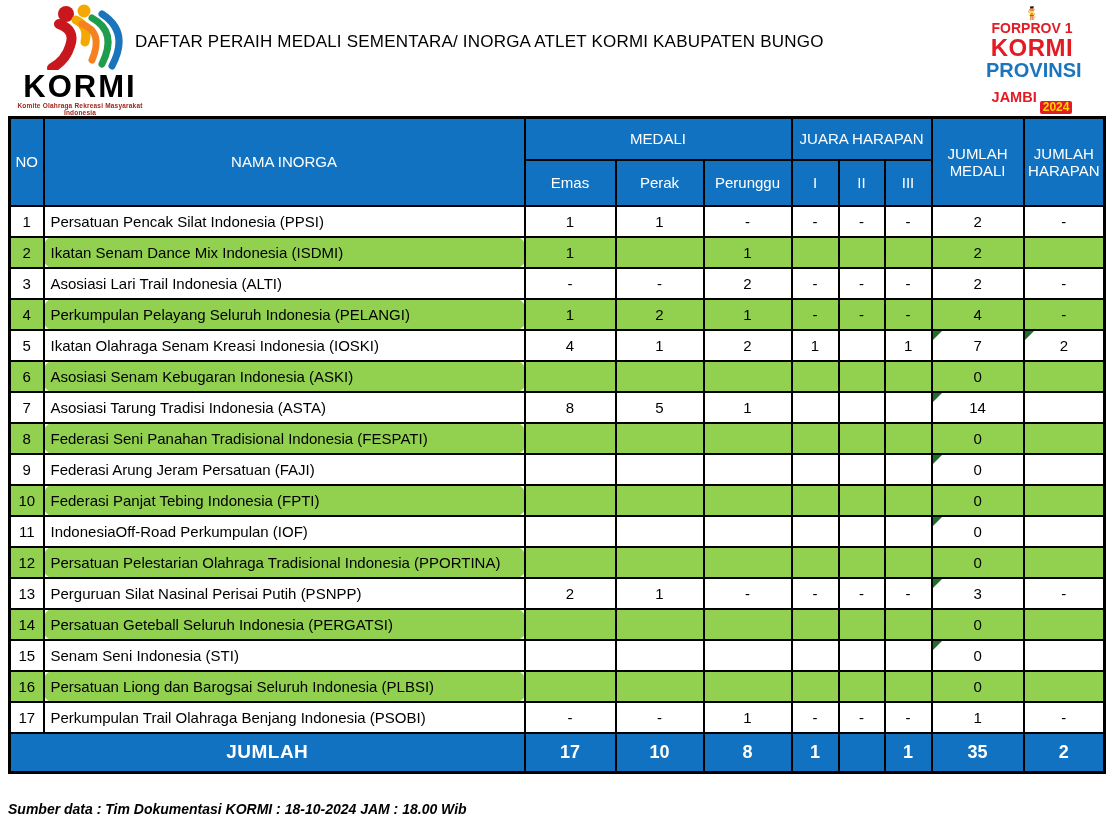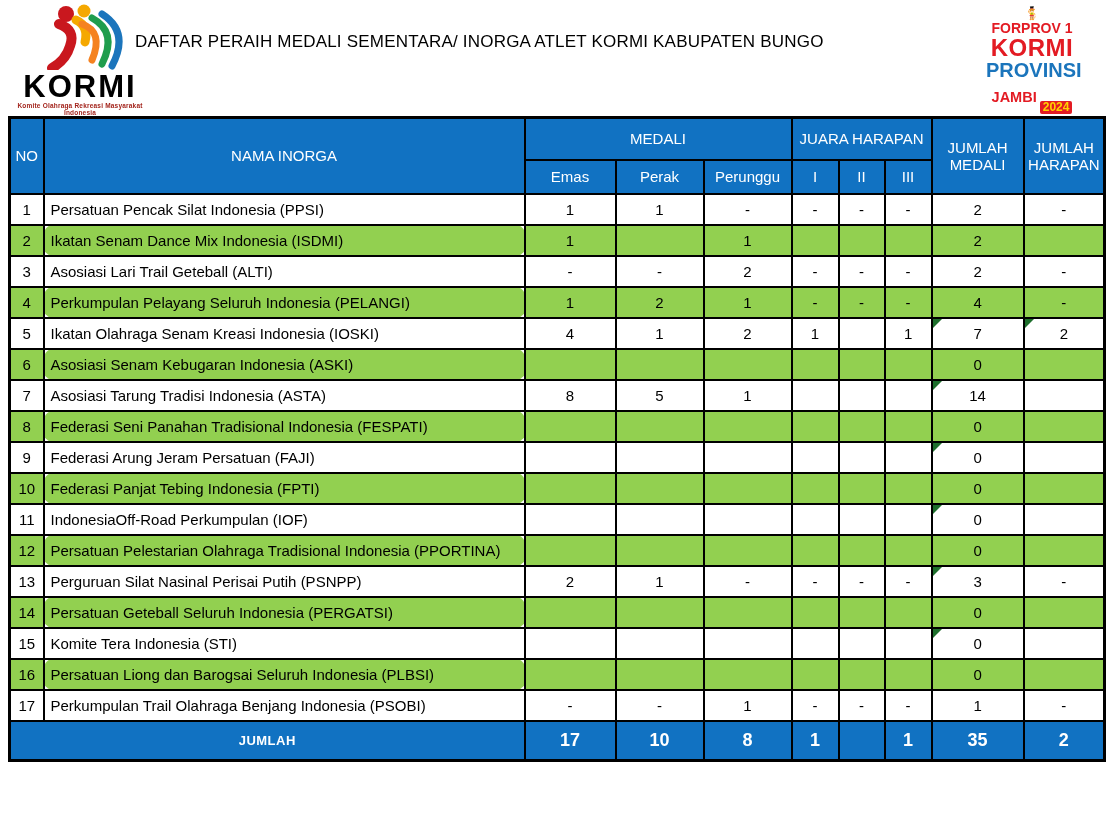--- a/index.html
+++ b/index.html
@@ -25,31 +25,31 @@
   .fp-l4{color:var(--fp-red);font-weight:bold;font-size:14.5px;display:flex;justify-content:center;gap:3px;align-items:center;}
   .fp-year{background:var(--yr-bg);color:var(--yr-tx);font-size:12px;padding:0 3px;border-radius:2px;margin-top:20px;}
 
   
   table.medal{position:absolute;left:8px;top:116px;width:1095px;border-collapse:collapse;
               table-layout:fixed;border:3px solid var(--border);}
   .medal th,.medal td{border:2px solid var(--border);padding:0 2px;overflow:hidden;
                       white-space:nowrap;vertical-align:middle;}
   .medal thead th{background:var(--blue);color:#fff;font-weight:normal;font-size:15px;text-align:center;}
   .medal thead tr.hr1 th{height:42px;}
-  .medal thead tr.hr2 th{height:34px;margin-top:44px;}
+  .medal thead tr.hr2 th{height:46px;margin-top:44px;}
   th.wrap{white-space:normal;line-height:17px;}
   .medal tbody td{height:31px;font-size:15px;text-align:center;background:#fff;}
   .medal tbody tr.green td{background:var(--green);}
   .medal td.nama{text-align:left;padding-left:6px;border-radius:9px;}
   .medal td.comment{position:relative;}
   .medal td.comment::before{content:"";position:absolute;top:0;left:0;width:0;height:0;
        border-top:9px solid var(--tri);border-right:9px solid transparent;}
   .medal tfoot td{background:var(--blue);color:#fff;font-weight:bold;font-size:18px;
                   height:40px;text-align:center;}
-  .medal tfoot td.total-label{font-size:13px;letter-spacing:.5px;}
+  .medal tfoot td.total-label{font-size:19px;letter-spacing:.5px;}
 
   .footer-note{position:absolute;left:8px;top:801px;font-size:14px;font-weight:bold;font-style:italic;}
 </style>
 </head>
 <body>
 
 <div class="page">
 
   <div class="kormi-logo">
     <svg width="108" height="66" viewBox="0 0 108 66">
@@ -156,21 +156,21 @@
           <td></td>
           <td>1</td>
           <td></td>
           <td></td>
           <td></td>
           <td>2</td>
           <td></td>
         </tr>
         <tr>
           <td>3</td>
-          <td class="nama">Asosiasi Lari Trail Geteball (ALTI)</td>
+          <td class="nama">Asosiasi Lari Trail Indonesia (ALTI)</td>
           <td>-</td>
           <td>-</td>
           <td>2</td>
           <td>-</td>
           <td>-</td>
           <td>-</td>
           <td>2</td>
           <td>-</td>
         </tr>
         <tr class="green">
@@ -300,21 +300,21 @@
           <td></td>
           <td></td>
           <td></td>
           <td></td>
           <td></td>
           <td>0</td>
           <td></td>
         </tr>
         <tr>
           <td>15</td>
-          <td class="nama">Komite Tera Indonesia (STI)</td>
+          <td class="nama">Senam Seni Indonesia (STI)</td>
           <td></td>
           <td></td>
           <td></td>
           <td></td>
           <td></td>
           <td></td>
           <td class="comment">0</td>
           <td></td>
         </tr>
         <tr class="green">
@@ -350,14 +350,15 @@
         <td>8</td>
         <td>1</td>
         <td></td>
         <td>1</td>
         <td>35</td>
         <td>2</td>
       </tr>
     </tfoot>
   </table>
 
+  <div class="footer-note">Sumber data : Tim Dokumentasi KORMI : 18-10-2024 JAM : 18.00 Wib</div>
 
 </div>
 
 </body></html>

